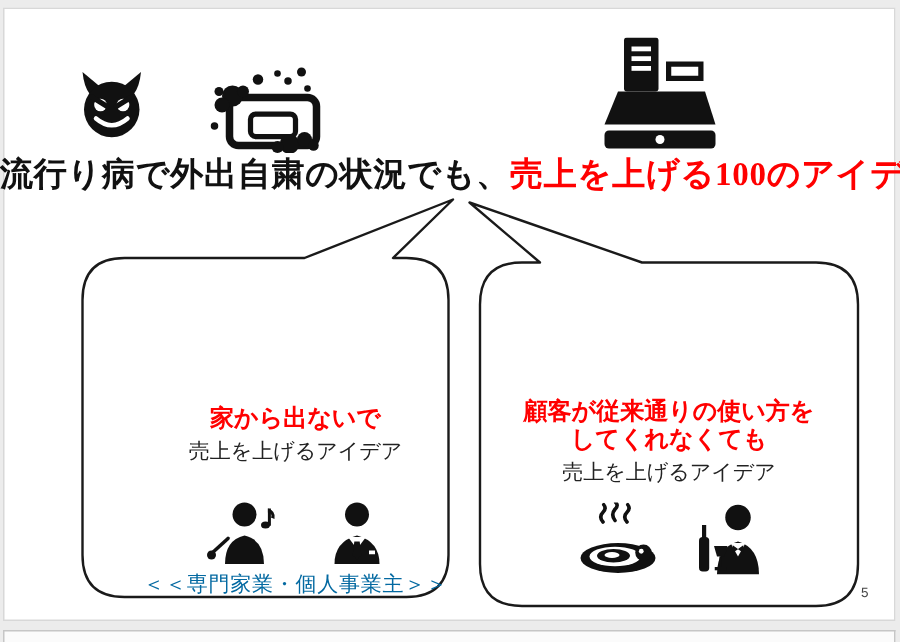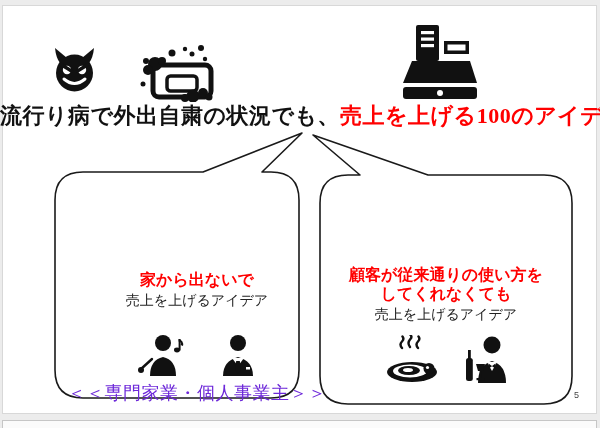--- a/index.html
+++ b/index.html
@@ -24,21 +24,21 @@
   .headline .red { color:#ff0000; }
   .bubble-svg { position:absolute; left:0; top:0; width:600px; height:428px; }
   .bubble-content { position:absolute; text-align:center; }
   #bubble-left  { left:55px;  top:271px; width:284px; }
   #bubble-right { left:320px; top:266px; width:252px; }
   .bubble-title { color:#ff0000; font-weight:bold; font-size:16px; line-height:1.18; }
   .bubble-subtitle { color:#222; font-size:14px; line-height:1.2; margin-top:2px; }
   .icon-row { display:flex; justify-content:center; align-items:flex-end; }
   #bubble-left  .icon-row { gap:34px; margin-top:25px; height:42px; }
   #bubble-right .icon-row { gap:20px; margin-top:12px; height:48px; }
-  .bubble-caption { color:#6d28d9; font-size:18px; margin-top:5px; letter-spacing:0.5px; }
+  .bubble-caption { color:#0369a1; font-size:14px; margin-top:5px; letter-spacing:0.5px; }
   .page-number { position:absolute; left:574px; top:390px; font-size:9px; color:#444; }
   svg { display:block; }
 </style>
 </head>
 <body>
 
 <div class="stage">
   <div class="slide"></div>
   <div class="next-slide-strip"></div>
 

